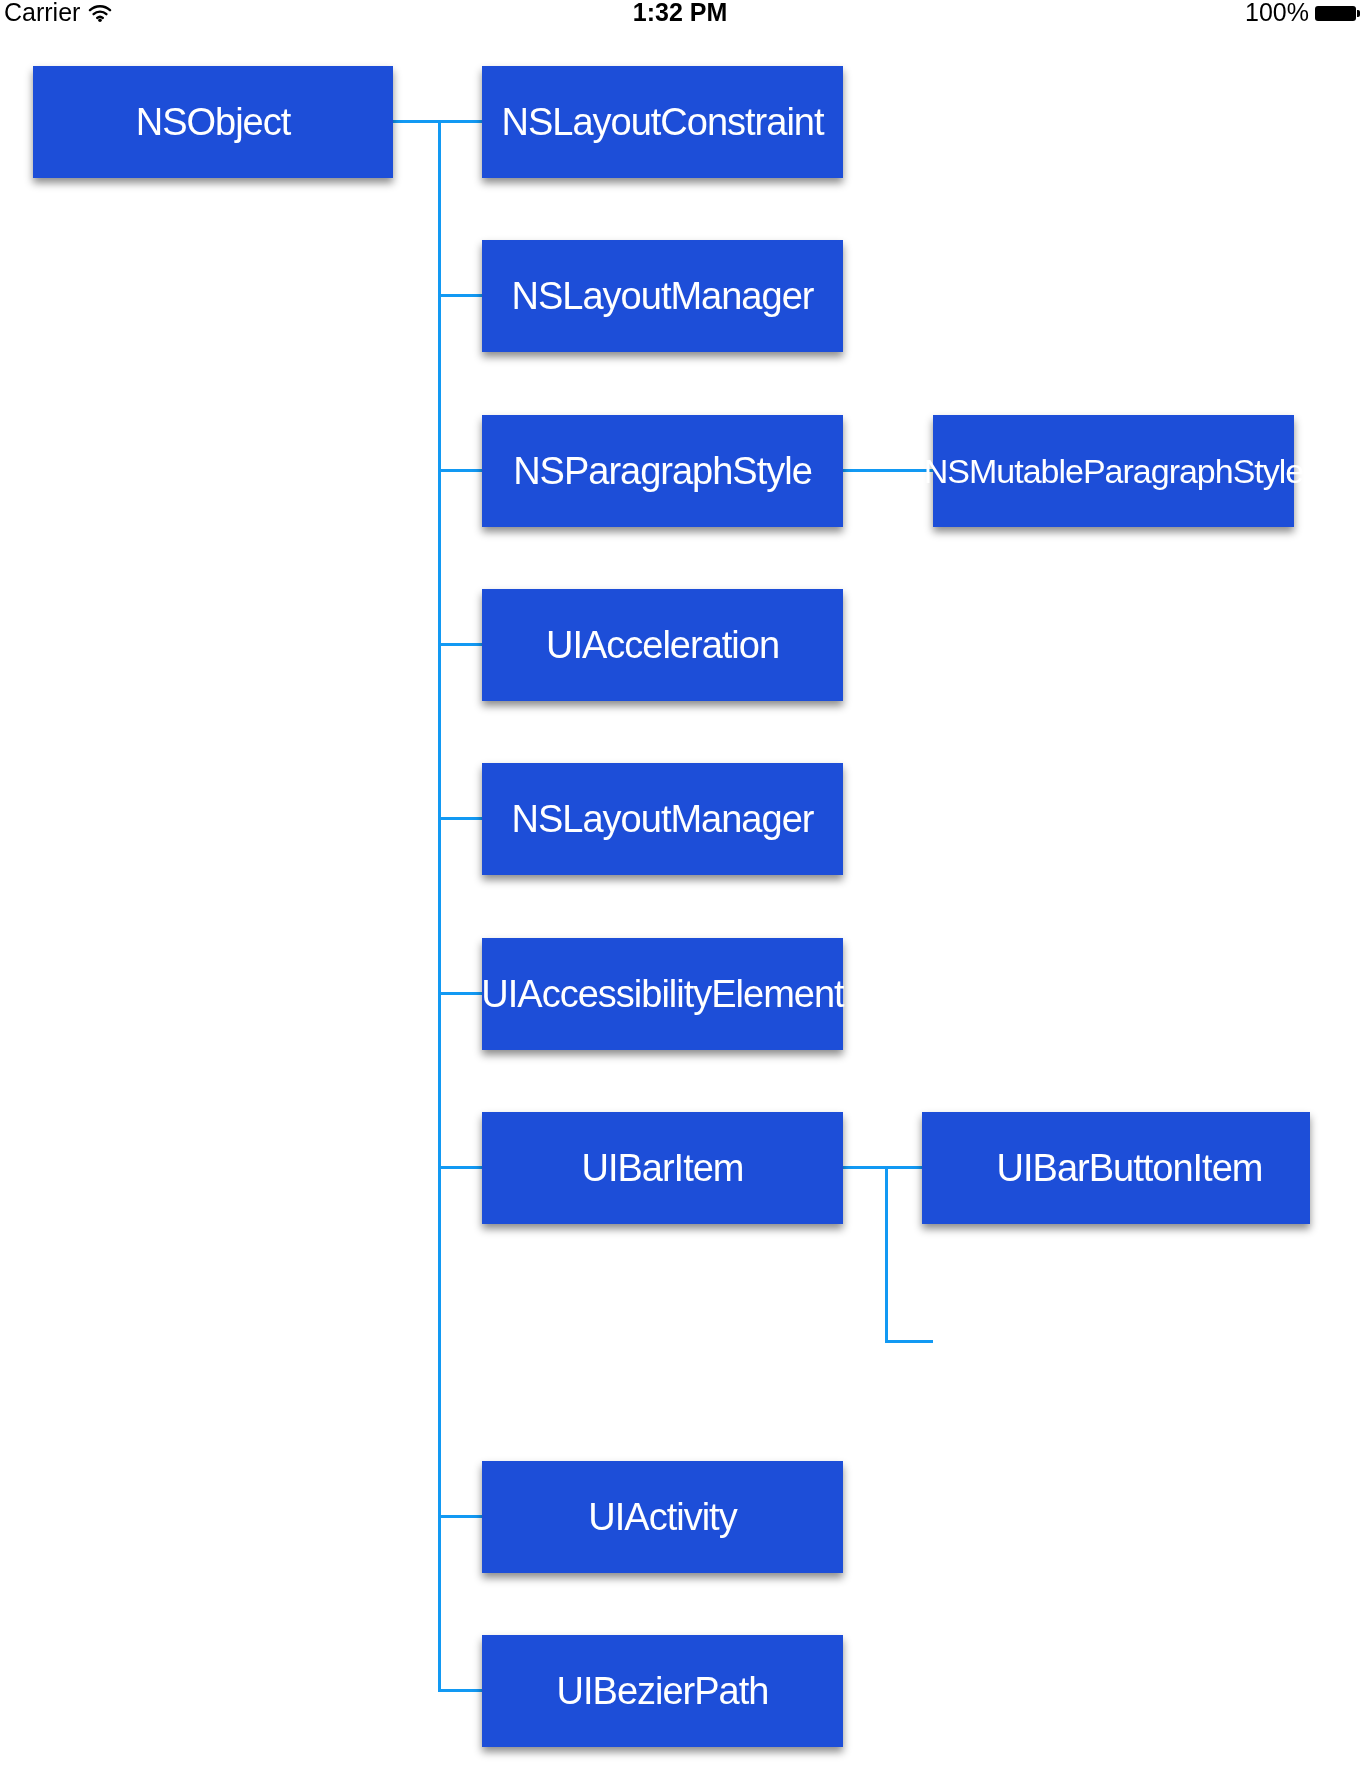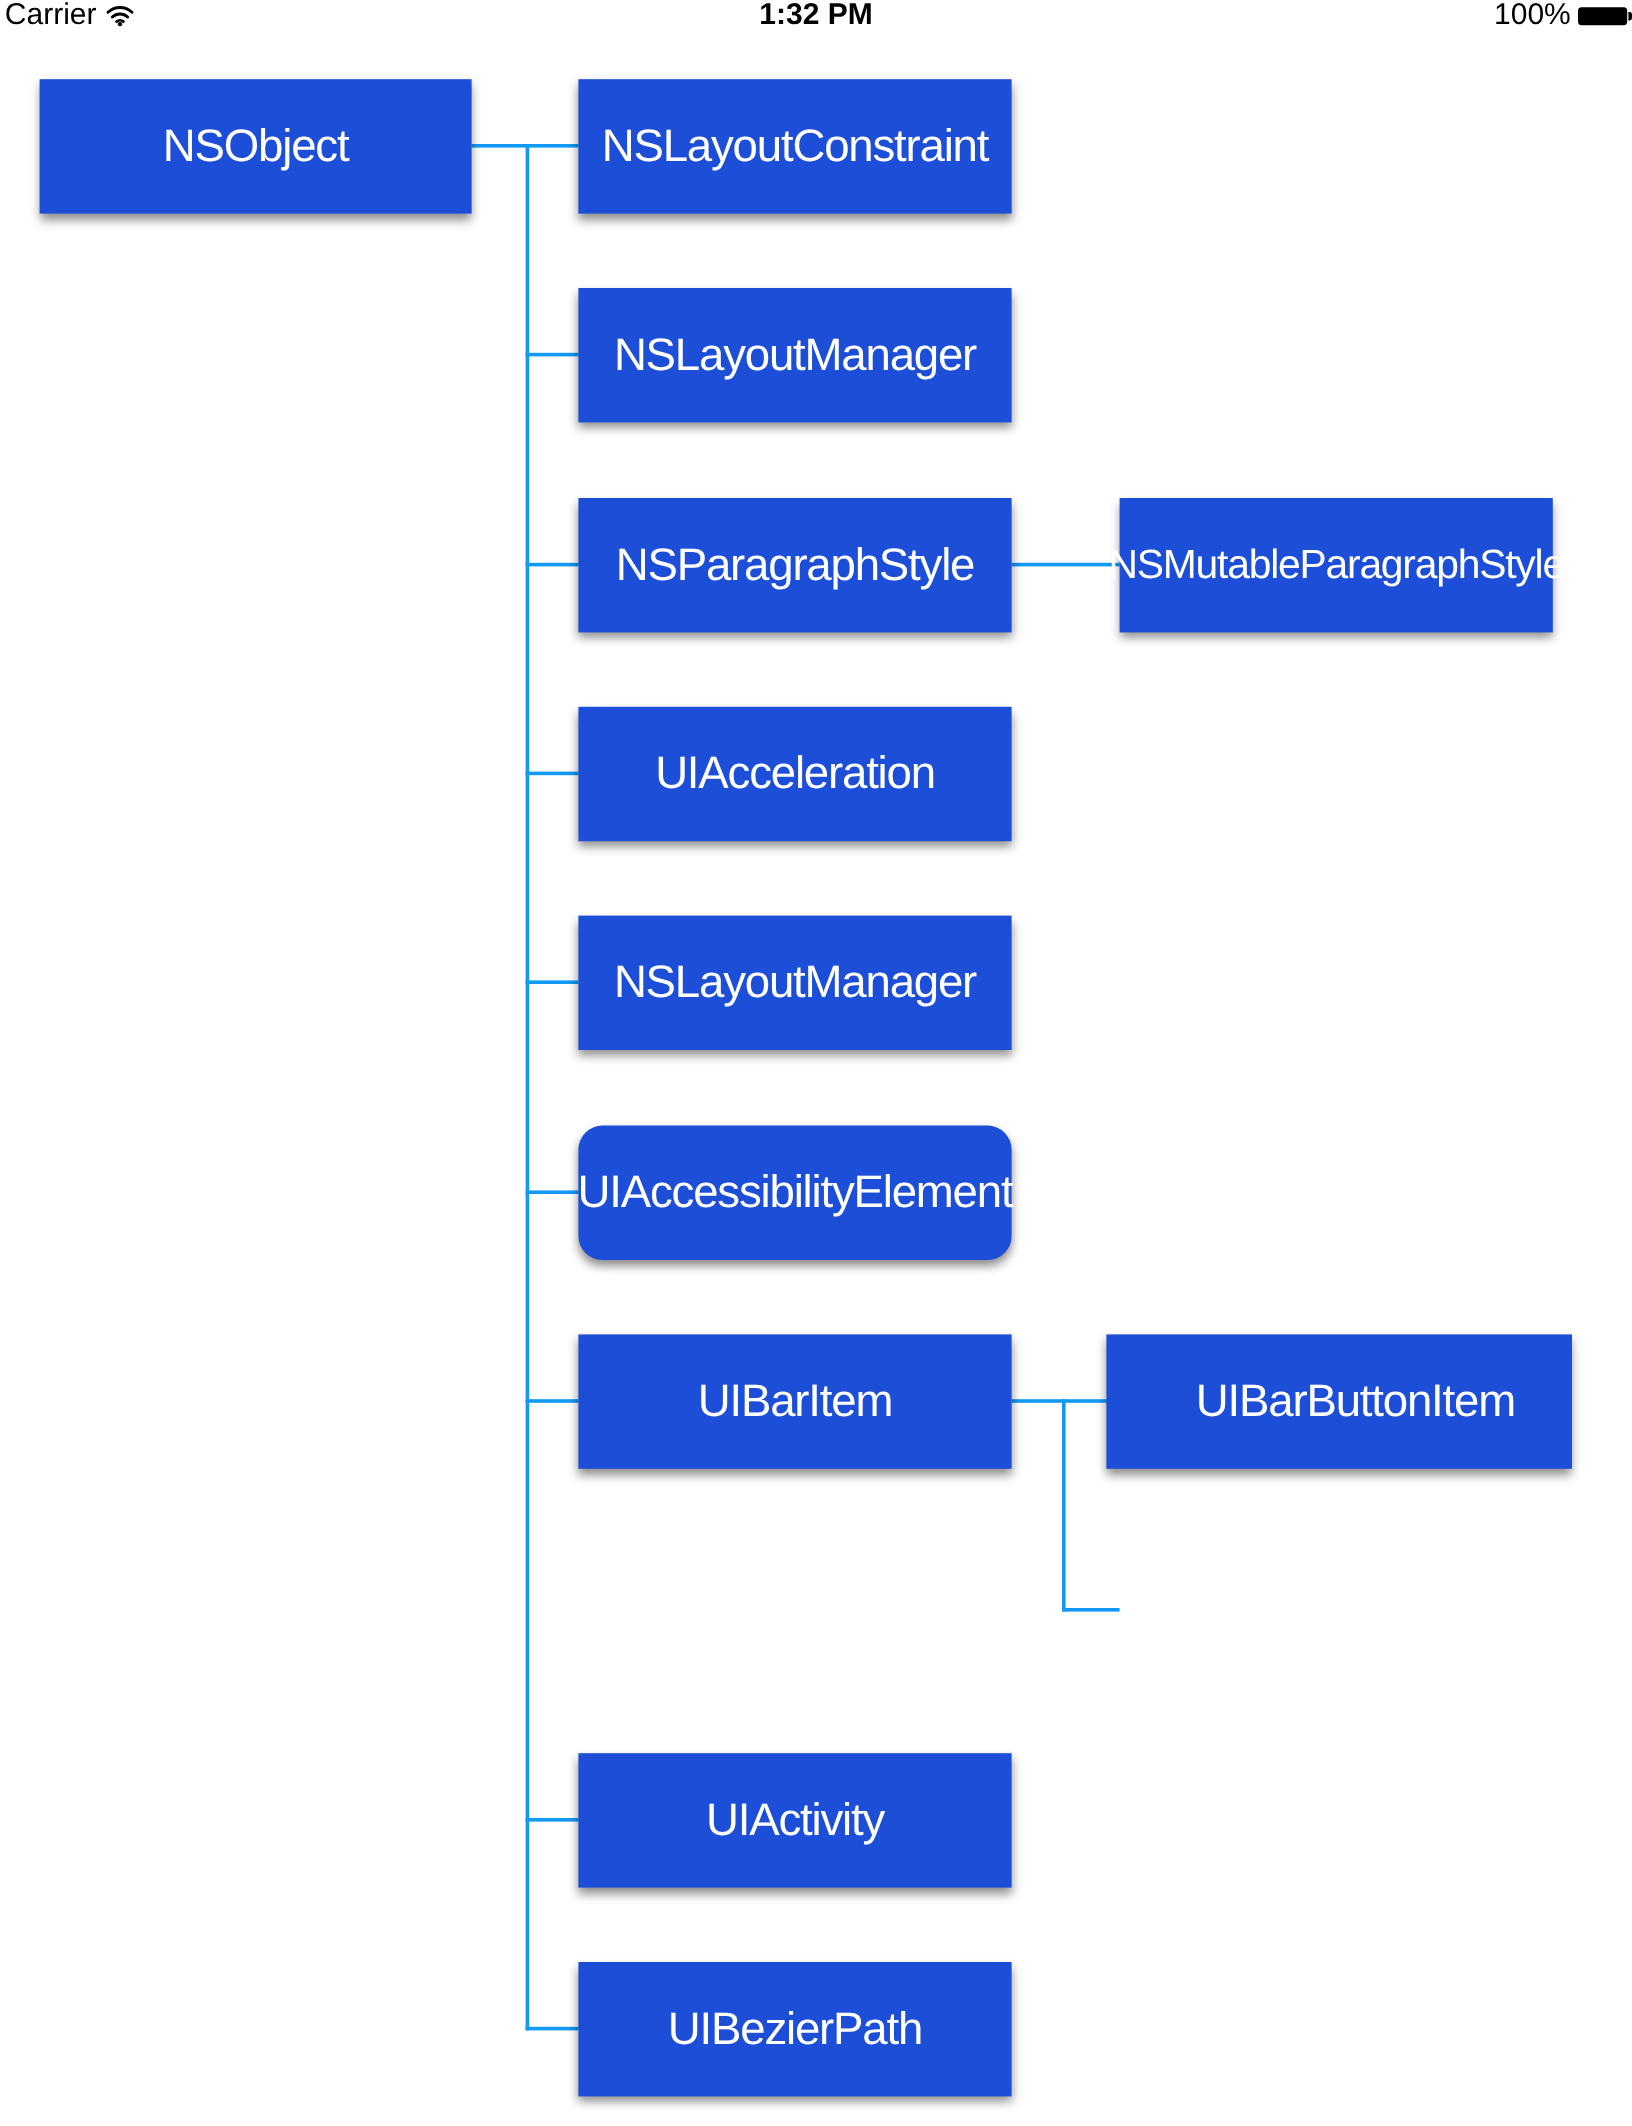--- a/index.html
+++ b/index.html
@@ -83,21 +83,21 @@
   <div class="line" style="left:885px;top:1166px;width:3px;height:177px;"></div>
   <div class="line" style="left:885px;top:1340px;width:48px;height:3px;"></div>
 
   <div class="node" style="left:33px;top:66px;width:360px;">NSObject</div>
 
   <div class="node" style="left:482px;top:66px;">NSLayoutConstraint</div>
   <div class="node" style="left:482px;top:240px;">NSLayoutManager</div>
   <div class="node" style="left:482px;top:415px;">NSParagraphStyle</div>
   <div class="node" style="left:482px;top:589px;">UIAcceleration</div>
   <div class="node" style="left:482px;top:763px;">NSLayoutManager</div>
-  <div class="node overflow" style="left:482px;top:938px;border-radius:20px;">UIAccessibilityElement</div>
+  <div class="node overflow" style="left:482px;top:938px;">UIAccessibilityElement</div>
   <div class="node" style="left:482px;top:1112px;">UIBarItem</div>
   <div class="node" style="left:482px;top:1461px;">UIActivity</div>
   <div class="node" style="left:482px;top:1635px;text-align:center;">UIBezierPath</div>
 
   <div class="node small" style="left:933px;top:415px;">NSMutableParagraphStyle</div>
   <div class="node" style="left:922px;top:1112px;padding-left:27px;">UIBarButtonItem</div>
 
 </div>
 
 </body></html>

